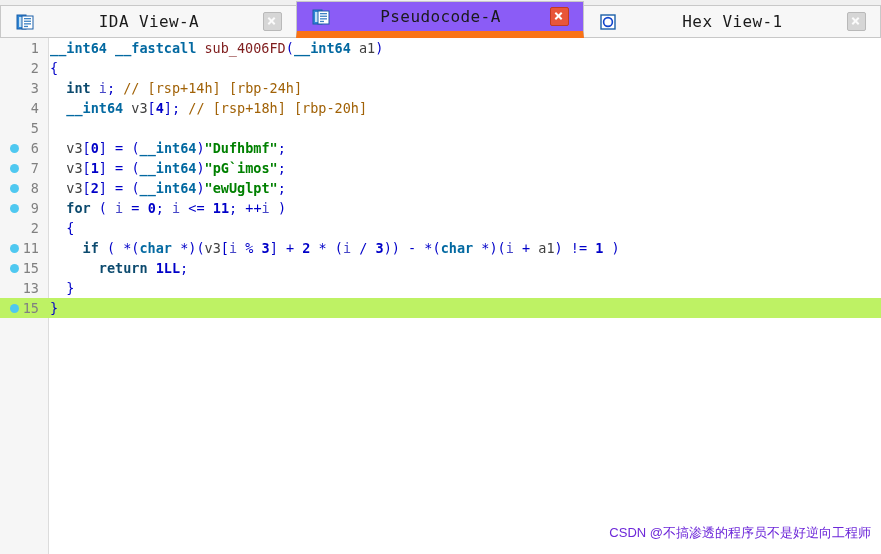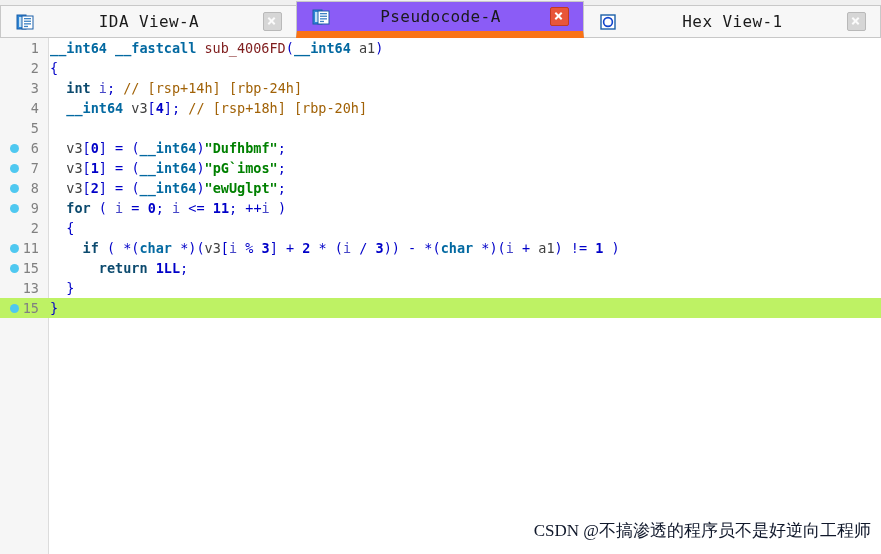--- a/index.html
+++ b/index.html
@@ -149,23 +149,23 @@
   .str  { color: #008000; font-weight: bold; }  
   .cmt  { color: #a16207; }                     
   .num  { color: #0000c8; font-weight: bold; }
   .pun  { color: #0000c8; }
 
   
   .watermark {
     position: absolute;
     right: 10px;
     bottom: 12px;
-    font-family: Liberation Serif, serif;
-    font-size: 17px;
-    color: #0f172a;
+    font-family: Liberation Sans, sans-serif;
+    font-size: 13px;
+    color: #6d28d9;
     white-space: nowrap;
     user-select: none;
   }
 </style>
 </head>
 <body>
 
 <div class="tabbar">
 
   <div class="tab tab-ida">

